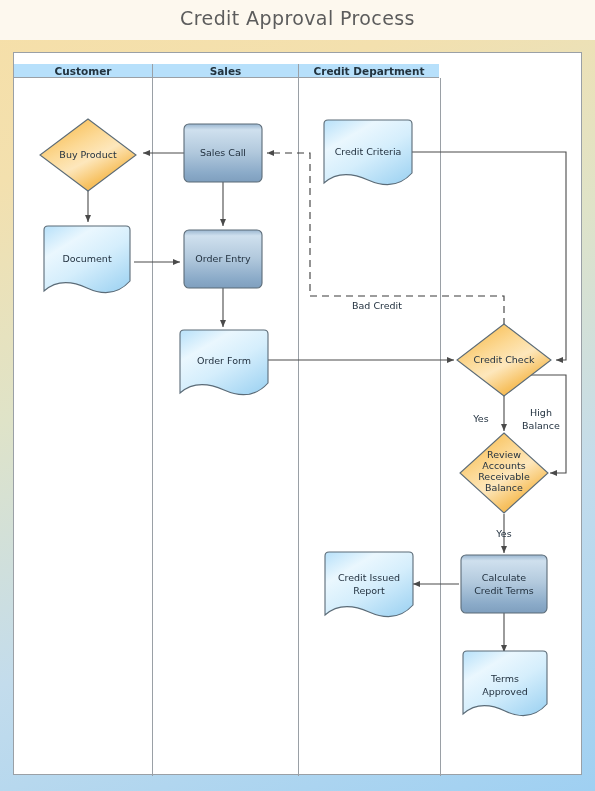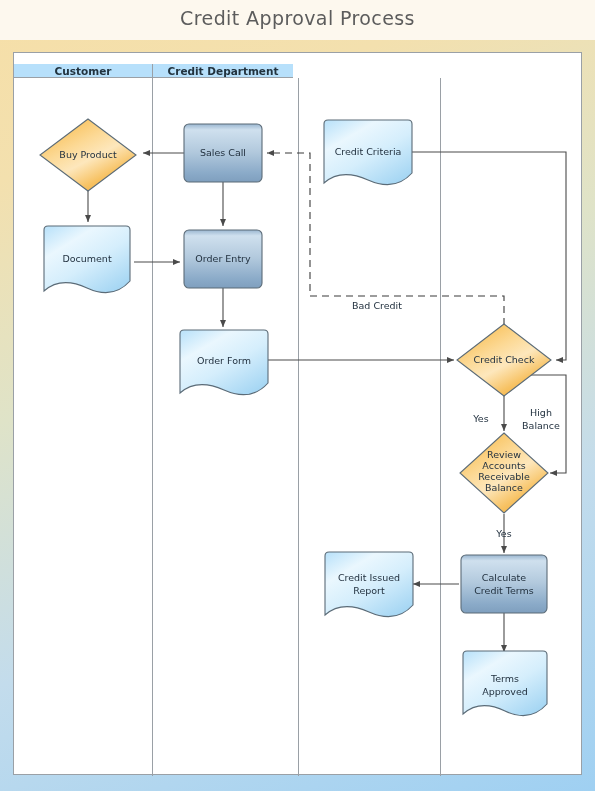--- a/index.html
+++ b/index.html
@@ -118,20 +118,23 @@
 <div id="page">
 
   <div id="frame-bg"></div>
   <div id="title-band"></div>
   <div id="title-text">Credit Approval Process</div>
 
   <div id="table">
     <div id="header-row">
       <div class="lane-head" style="width:139px">
         <span>Customer</span>
+      </div>
+      <div class="lane-head" style="width:146px">
+        <span>Sales</span>
       </div>
       <div class="lane-head" style="width:140px">
         <span>Credit Department</span>
       </div>
     </div>
     <div class="lane-col" style="left:0px;width:139px"></div>
     <div class="lane-col" style="left:139px;width:146px"></div>
     <div class="lane-col" style="left:285px;width:142px"></div>
     <div class="lane-col" style="left:427px;width:140px"></div>
   </div>

